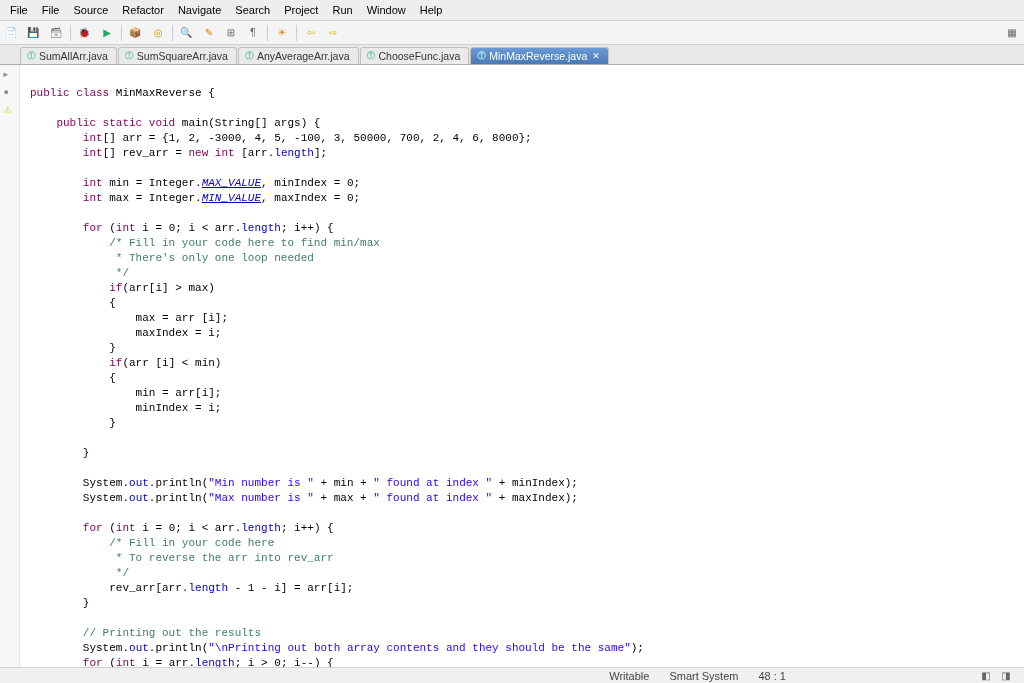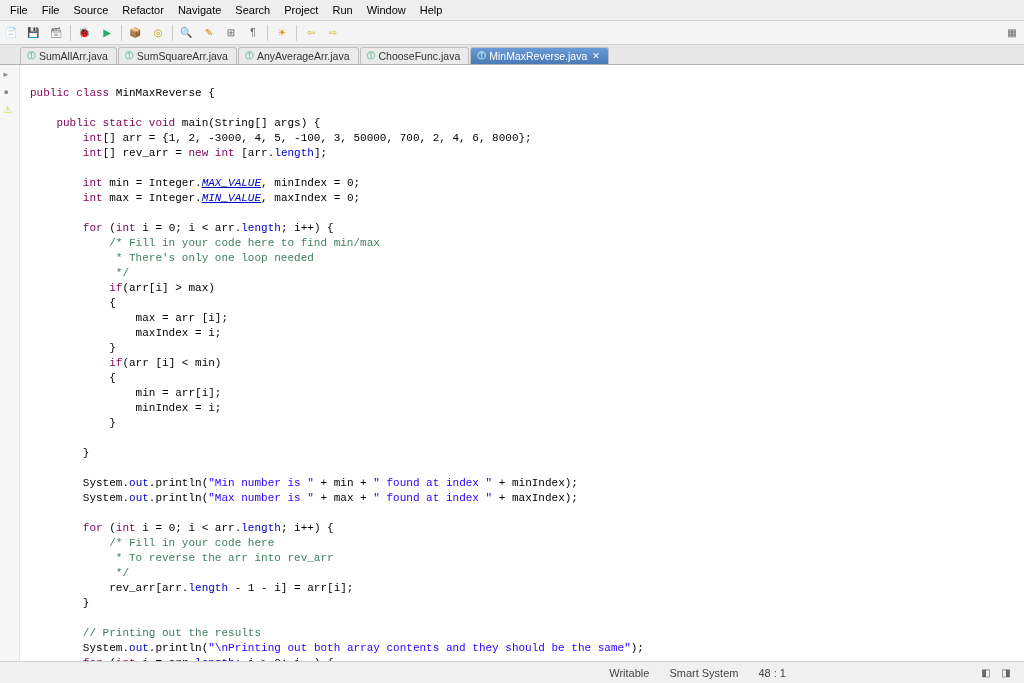--- a/index.html
+++ b/index.html
@@ -109,21 +109,21 @@
   .fld { color: #0000c0; margin-top: 48px; }
   .const { color: #0000c0; font-style: italic; text-decoration: underline; }
   .cursor-line {
     position:absolute;
     left:0; right:0;
     height:15px;
     background:#e8f2fe;
     z-index:-1;
   }
   .statusbar {
-    height: 22px;
+    height: 16px;
     background: #f0f0f0;
     border-top: 1px solid #d0d0d0;
     display: flex;
     align-items: center;
     font-size: 11px;
     color: #444;
     padding: 0 8px;
   }
   .statusbar .sp { flex:1; }
   .statusbar span { padding: 0 10px; }

